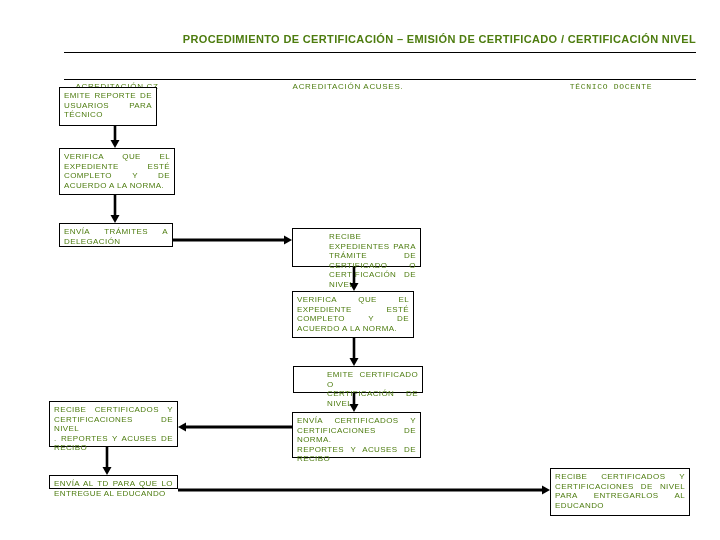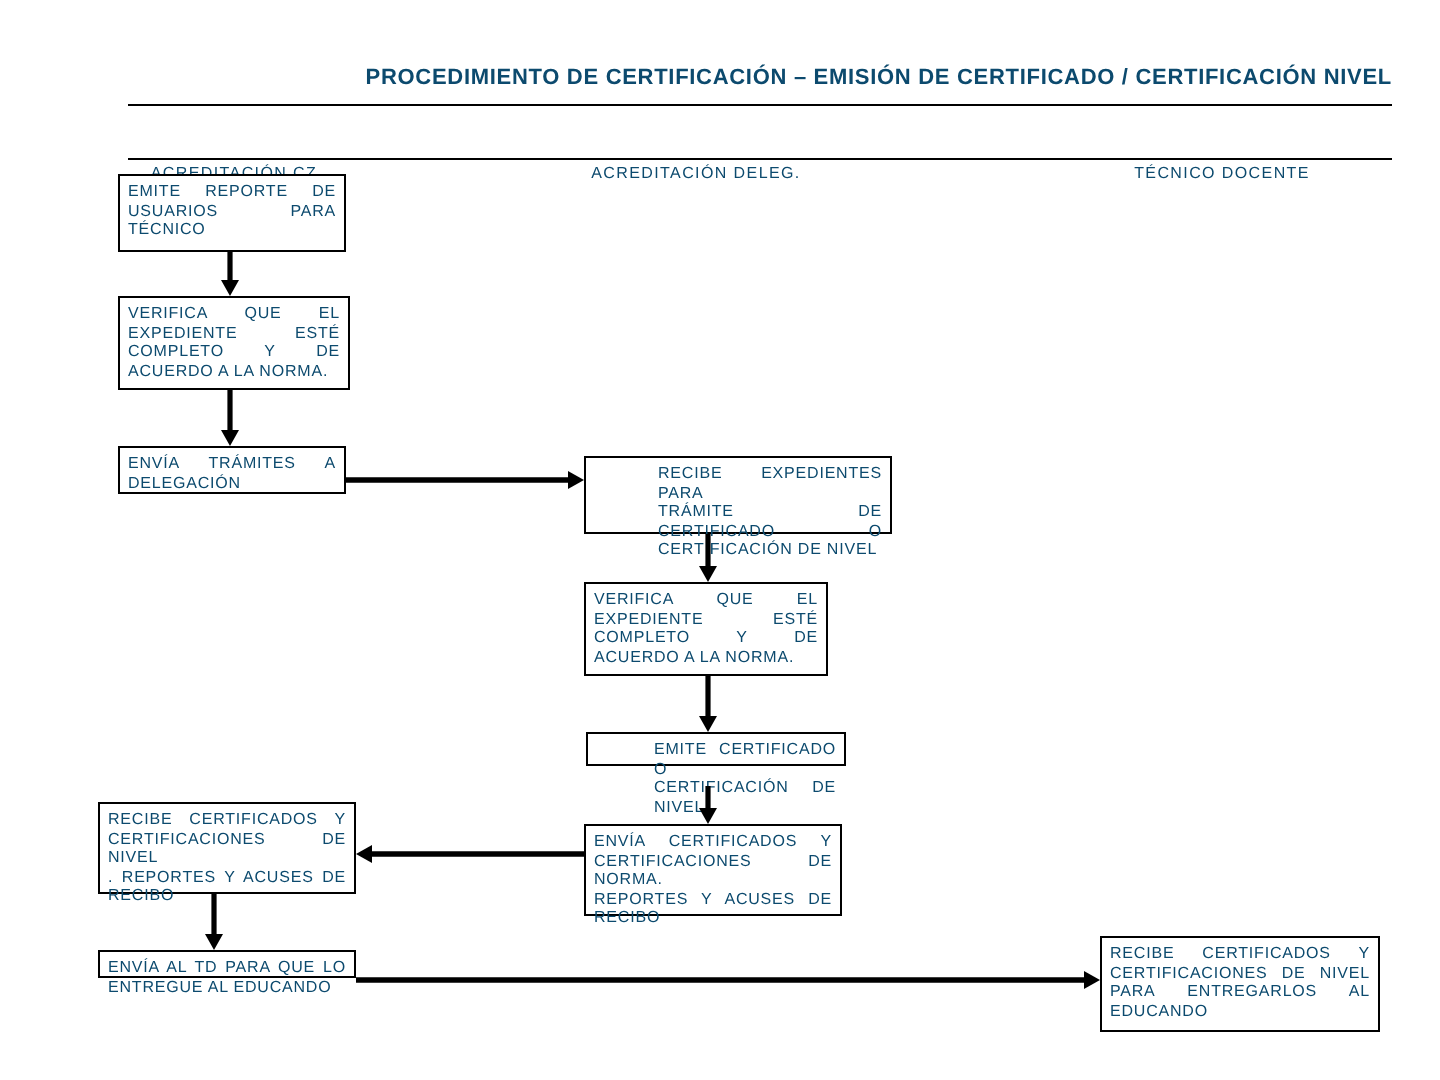--- a/index.html
+++ b/index.html
@@ -1,61 +1,61 @@
 <!DOCTYPE html>
 <html><head>
 <meta charset="utf-8">
 <style>
   html,body{margin:0;padding:0;background:#ffffff;}
   #canvas{
     position:relative;width:720px;height:540px;background:#ffffff;
-    font-family:"Liberation Sans", sans-serif;color:#0c4a6e;overflow:hidden;
+    font-family:"Liberation Sans", sans-serif;color:#4d7c0f;overflow:hidden;
   }
   .title{
     position:absolute;left:64px;top:33px;width:632px;
     font-size:11px;font-weight:bold;letter-spacing:.35px;text-align:right;white-space:nowrap;
   }
   .rule{position:absolute;left:64px;width:632px;height:0;border-top:1.6px solid #000;}
   #rule-top{top:52px;}
   #rule-bottom{top:79px;}
   .col-header{
     position:absolute;top:82px;font-size:8px;letter-spacing:.7px;text-align:center;white-space:nowrap;
   }
   #col-cz{left:52px;width:130px;}
   #col-deleg{left:288px;width:120px;}
-  #col-td{left:551px;width:120px;}
+  #col-td{left:551px;width:120px;font-family:Liberation Mono, monospace;}
   .node{
     position:absolute;box-sizing:border-box;border:1.5px solid #000;background:#fff;
     padding:3px 4px 2px 4px;font-size:8px;line-height:9.5px;letter-spacing:.4px;
   }
   .node .line{text-align:justify;text-align-last:justify;white-space:normal;}
   .node .line:last-child{text-align-last:left;}
-  #n-cz-emite-reporte      {left:59px; top:87px; width:114px;height:39px;}
+  #n-cz-emite-reporte      {left:59px; top:87px; width:98px;height:39px;}
   #n-cz-verifica           {left:59px; top:148px;width:116px;height:47px;}
   #n-cz-envia-tramites     {left:59px; top:223px;width:114px;height:24px;}
   #n-cz-recibe-certificados{left:49px; top:401px;width:129px;height:46px;}
   #n-cz-envia-td           {left:49px; top:475px;width:129px;height:14px;}
-  #n-deleg-recibe-expedientes {left:292px;top:228px;width:154px;height:39px;padding-left:36px;}
+  #n-deleg-recibe-expedientes {left:292px;top:228px;width:129px;height:39px;padding-left:36px;}
   #n-deleg-verifica           {left:292px;top:291px;width:122px;height:47px;}
-  #n-deleg-emite-certificado  {left:293px;top:366px;width:130px;height:17px;padding-left:33px;}
+  #n-deleg-emite-certificado  {left:293px;top:366px;width:130px;height:27px;padding-left:33px;}
   #n-deleg-envia-certificados {left:292px;top:412px;width:129px;height:46px;}
   #n-td-recibe-certificados   {left:550px;top:468px;width:140px;height:48px;}
   #arrows{position:absolute;left:0;top:0;pointer-events:none;}
 </style>
 </head>
 <body>
 
 <div id="canvas">
 
   <div class="title">PROCEDIMIENTO DE CERTIFICACIÓN – EMISIÓN DE CERTIFICADO / CERTIFICACIÓN NIVEL</div>
 
   <div class="rule" id="rule-top"></div>
 
   <div class="col-header" id="col-cz">ACREDITACIÓN CZ</div>
-  <div class="col-header" id="col-deleg">ACREDITACIÓN DELEG.</div>
+  <div class="col-header" id="col-deleg">ACREDITACIÓN ACUSES.</div>
   <div class="col-header" id="col-td">TÉCNICO DOCENTE</div>
 
   <div class="rule" id="rule-bottom"></div>
 
   <div class="node" id="n-cz-emite-reporte">
       <div class="line">EMITE REPORTE DE</div>
       <div class="line">USUARIOS PARA</div>
       <div class="line">TÉCNICO</div>
     </div>
   <div class="node" id="n-cz-verifica">

